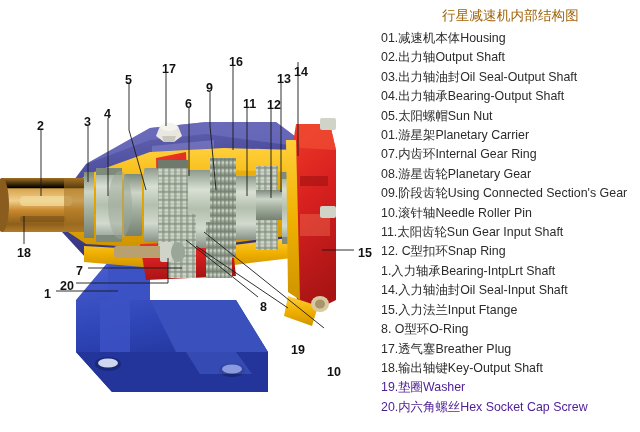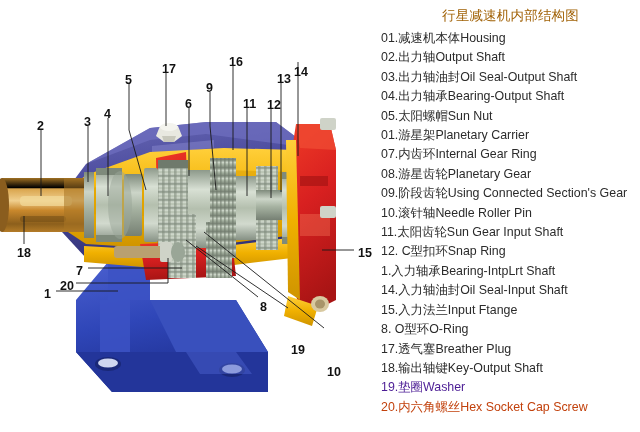--- a/index.html
+++ b/index.html
@@ -21,21 +21,21 @@
     letter-spacing:.2px; line-height:20px; margin:0 0 3px 0;
     padding-left:3px;
     text-align:center;
   }
   .legend-list{list-style:none;margin:0;padding:0;}
   .legend-item{
     font-size:12.4px; color:#2b2b2b; line-height:19.4px;
     white-space:nowrap; padding-left:3px;
   }
   .legend-item.faded{color:#4c1d95;}
-  .legend-item.faded2{color:#c2410c;}
+  .legend-item.faded2{color:#4c1d95;}
 
   
   .diagram{position:absolute;left:0;top:0;width:378px;height:432px;}
   .diagram svg{display:block;}
 
   
   .callout{
     position:absolute;
     font-size:12.5px; font-weight:bold; color:#111;
     font-family:"Liberation Sans","DejaVu Sans",sans-serif;

